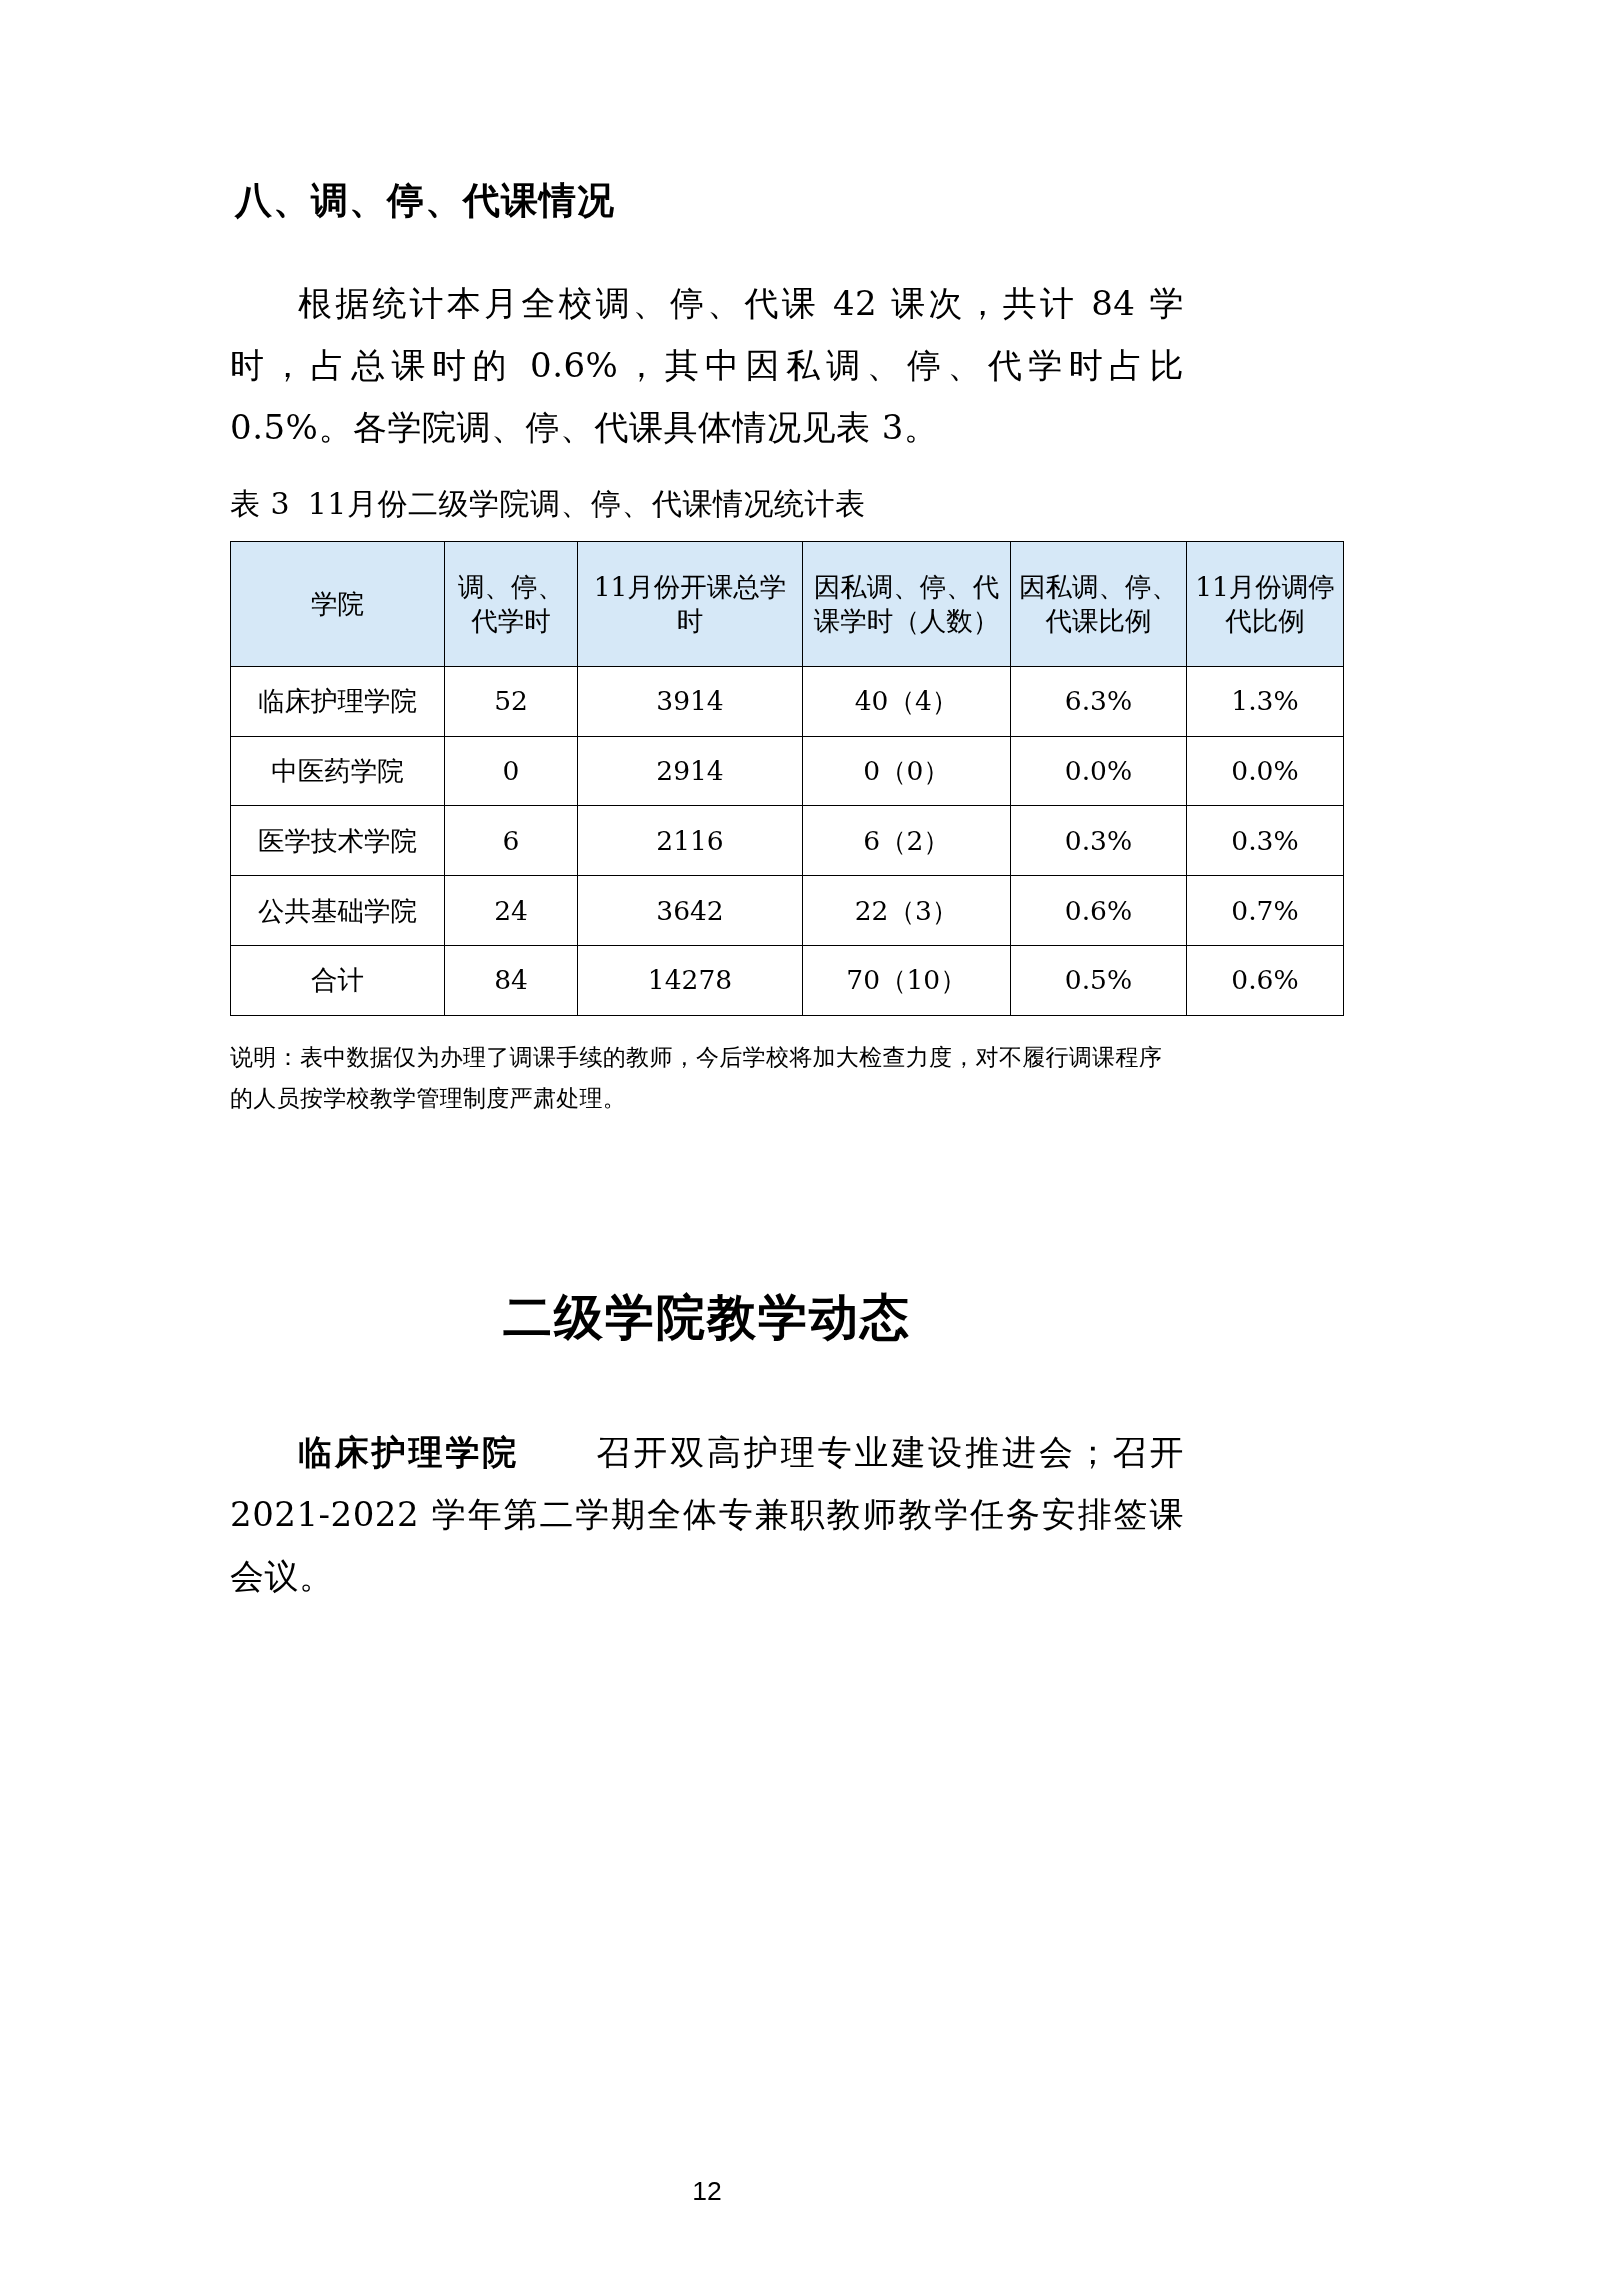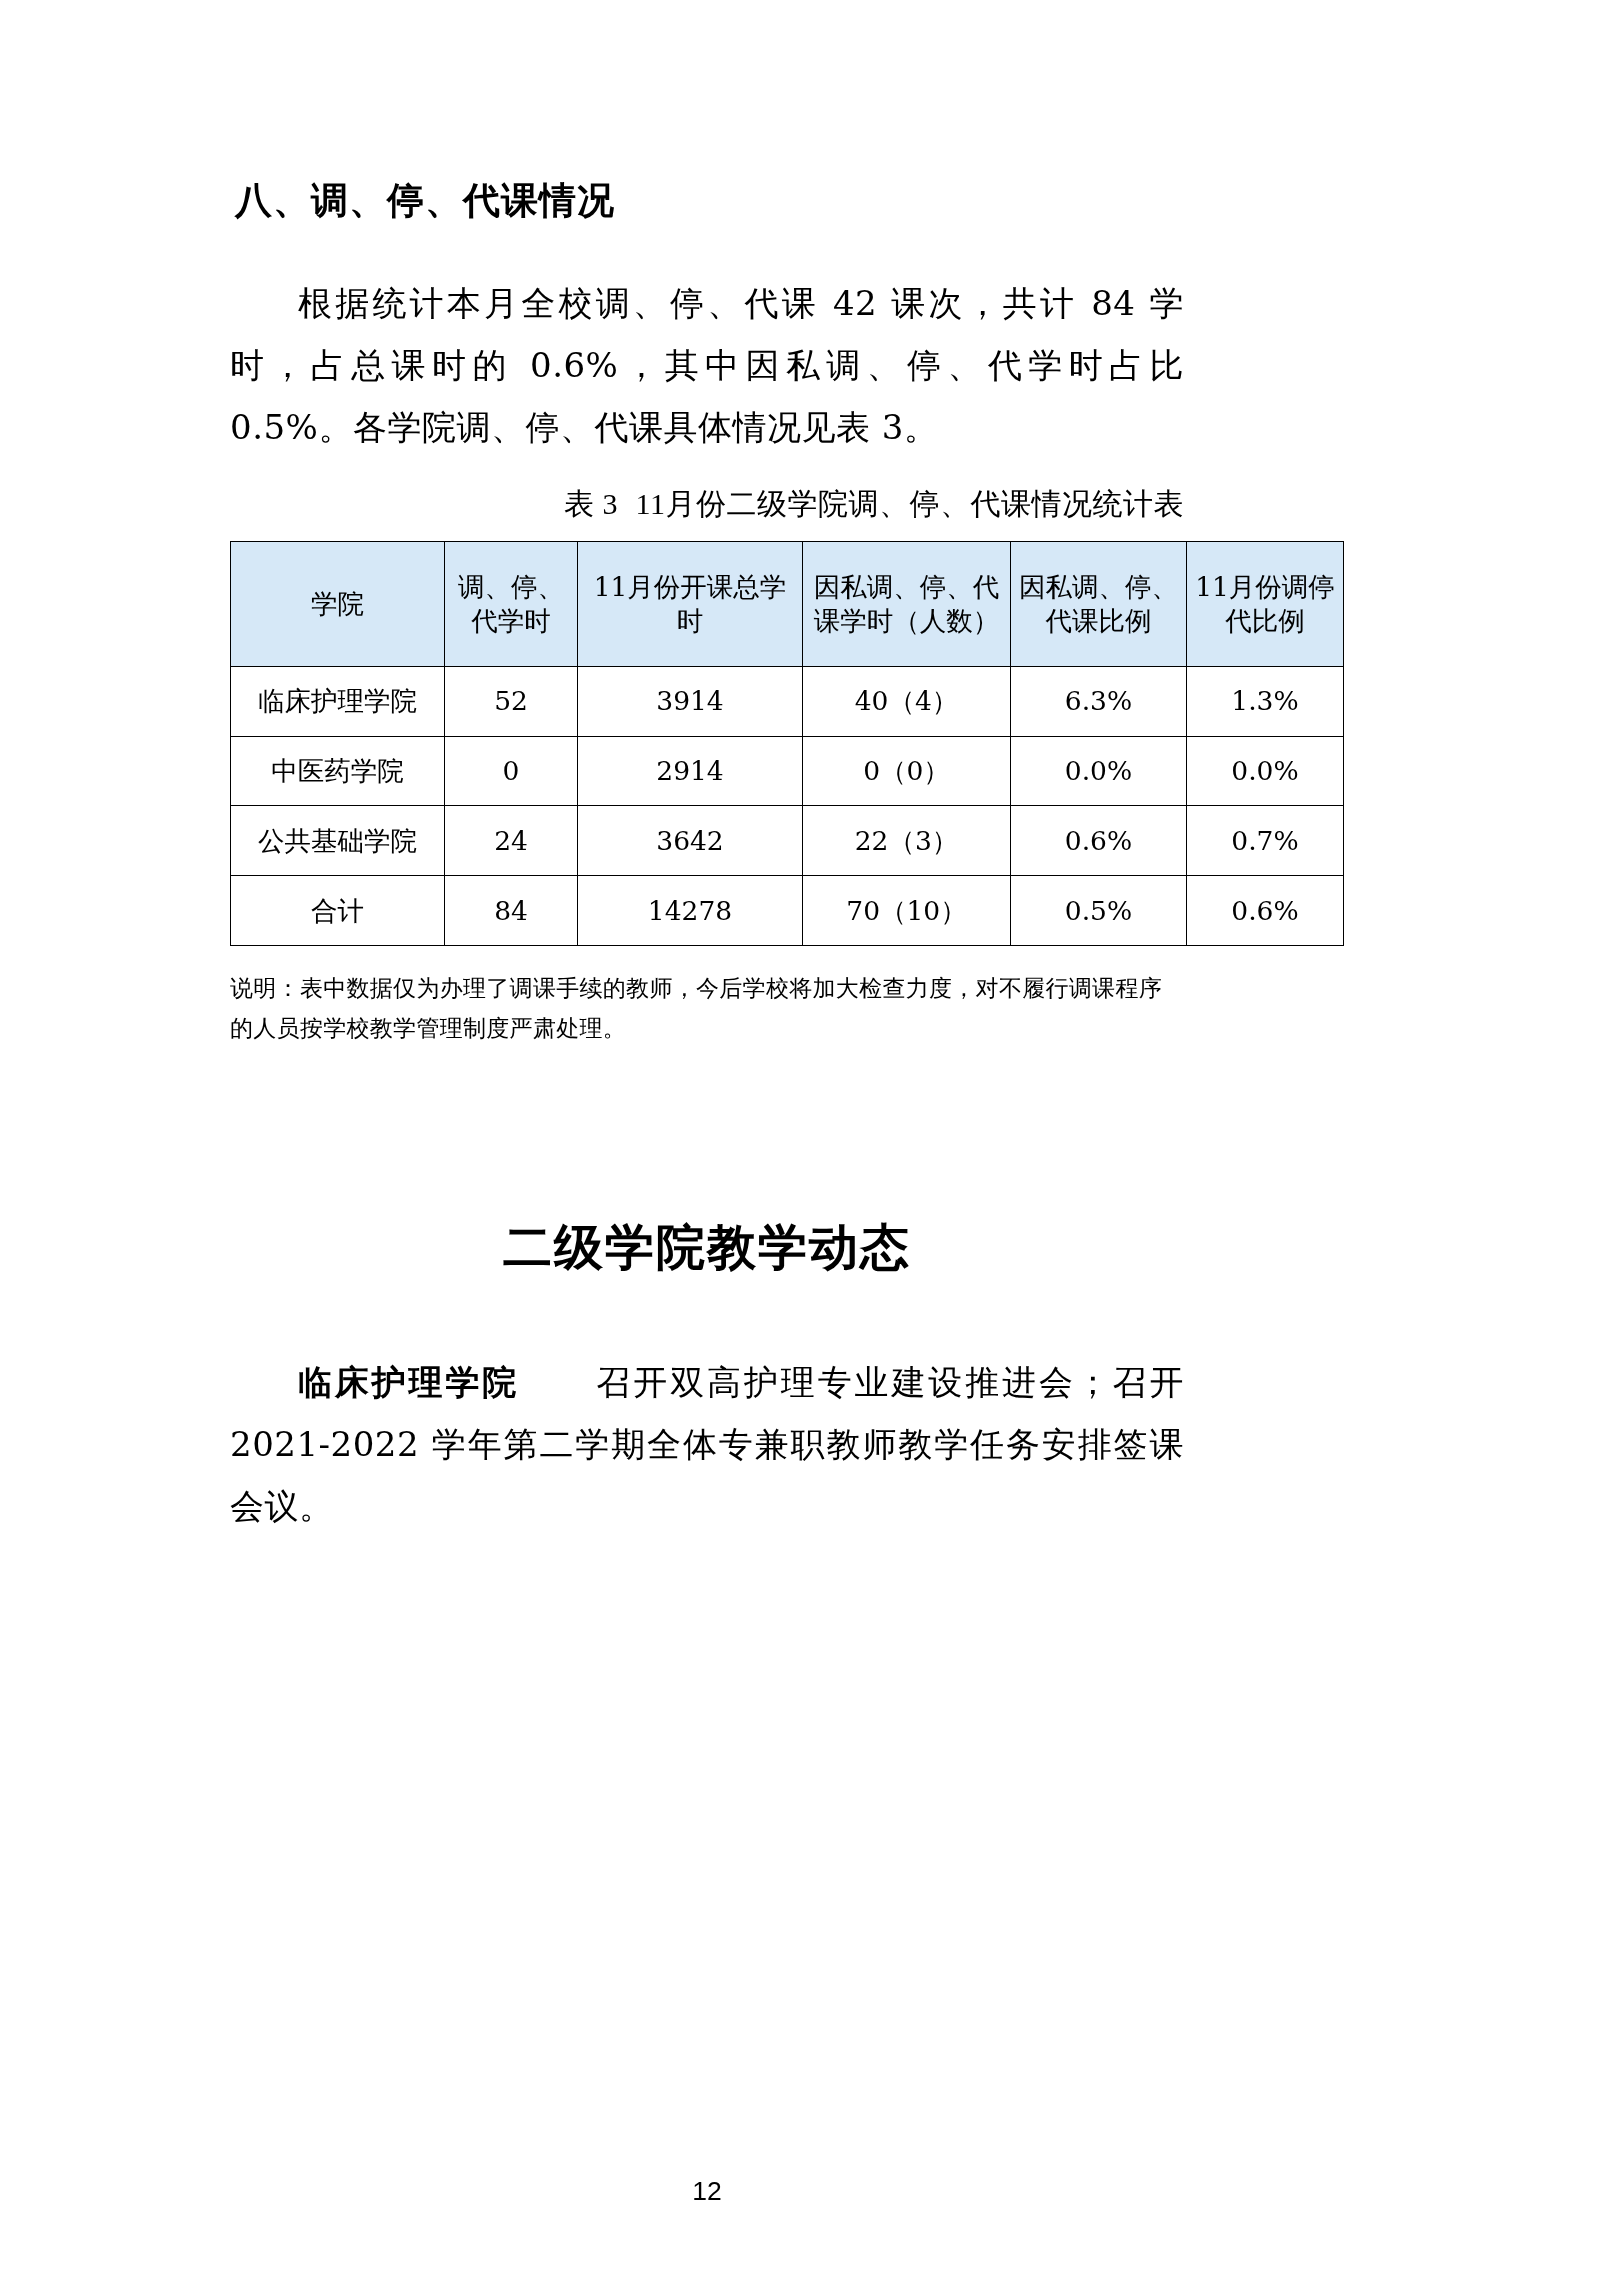--- a/index.html
+++ b/index.html
@@ -34,24 +34,23 @@
     font-size: 34px;
     line-height: 1.82;
     text-align: justify;
     text-justify: inter-ideograph;
     margin: 0 0 9.8px 0;
     text-indent: 2em;
     letter-spacing: 0.5px;
   }
   .table-caption {
     font-size: 30px;
-    text-align: right;
+    text-align: left;
     margin: 25.5px 0 13.7px 0;
     letter-spacing: 0.5px;
-    font-family: Liberation Serif, serif;
   }
   .table-caption .gap {
     display: inline-block;
     width: 17.6px;
   }
   table.stats {
     border-collapse: collapse;
     width: 1113px;
     margin: 16px auto;
     table-layout: fixed;
@@ -161,20 +160,28 @@
       </tr>
       <tr>
         <td>中医药学院</td>
         <td>0</td>
         <td>2914</td>
         <td>0（0）</td>
         <td>0.0%</td>
         <td>0.0%</td>
       </tr>
       <tr>
+        <td>医学技术学院</td>
+        <td>6</td>
+        <td>2116</td>
+        <td>6（2）</td>
+        <td>0.3%</td>
+        <td>0.3%</td>
+      </tr>
+      <tr>
         <td>公共基础学院</td>
         <td>24</td>
         <td>3642</td>
         <td>22（3）</td>
         <td>0.6%</td>
         <td>0.7%</td>
       </tr>
       <tr>
         <td>合计</td>
         <td>84</td>

